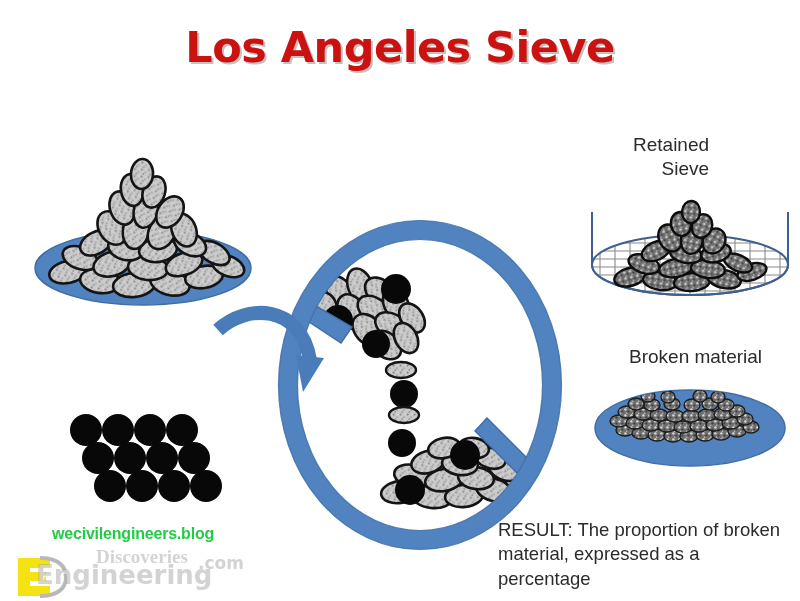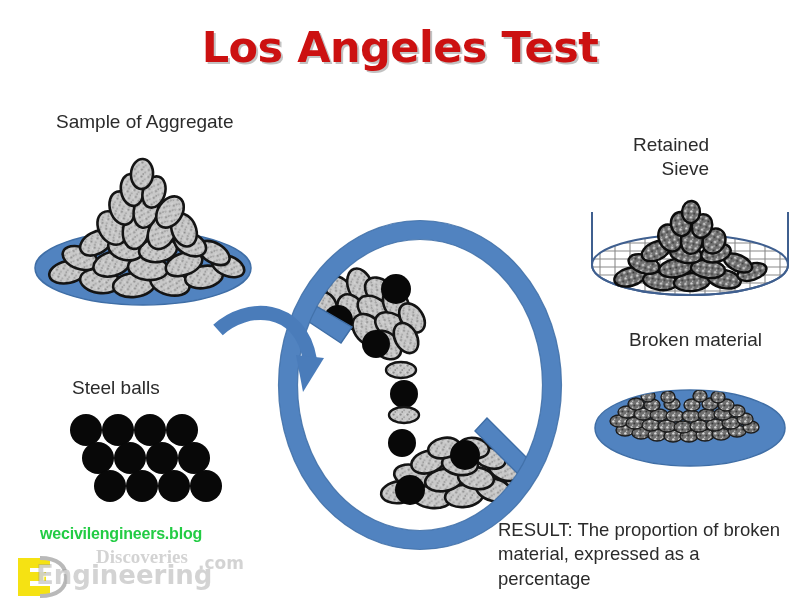--- a/index.html
+++ b/index.html
@@ -30,36 +30,36 @@
     position:absolute;
     color:#2b2b2b;
     font-size:19px;
     font-family:"Liberation Sans", sans-serif;
     line-height:1.25;
     white-space:pre-line;
   }
   .lbl-sample{left:56px;top:110px;}
   .lbl-steel{left:72px;top:376px;}
   .lbl-sieve{left:633px;top:133px;text-align:right;}
-  .lbl-broken{left:629px;top:328px;}
+  .lbl-broken{left:629px;top:345px;}
 
   .result{
     position:absolute;
     left:498px;top:518px;
     width:298px;
     text-align:left;
     color:#2b2b2b;
     font-size:18.5px;
     line-height:1.32;
     font-family:"Liberation Sans", sans-serif;
   }
 
   .brand{
     position:absolute;
-    left:40px;top:525px;
+    left:52px;top:525px;
     color:#22cc44;
     font-weight:bold;
     font-size:16px;
     font-family:"Liberation Sans", sans-serif;
     letter-spacing:-0.2px;
   }
 
   .wm{
     position:absolute;
     color:rgba(150,150,150,0.42);
@@ -309,25 +309,23 @@
       <ellipse cx="420" cy="385" rx="141.5" ry="164.5" fill="none" stroke="#3f6ea6" stroke-width="1.2" opacity="0.85"></ellipse>
       <ellipse cx="420" cy="385" rx="122.5" ry="145.5" fill="none" stroke="#3f6ea6" stroke-width="1.2" opacity="0.85"></ellipse>
 
       <g>
         <path d="M218,330 C246,304 300,303 310,360" fill="none" stroke="#4a7cba" stroke-width="14" stroke-linecap="butt"></path>
         <path d="M296,355 L324,358 L303,392 Z" fill="#4a7cba"></path>
       </g>
     </g>
   </svg>
 
-  <div class="title">Los Angeles Test</div>
-
-  <div class="lbl lbl-sample">Sample of Aggregate</div>
-
-  <div class="lbl lbl-steel">Steel balls</div>
+  <div class="title">Los Angeles Sieve</div>
+
+
 
   <div class="lbl lbl-sieve">Retained
 Sieve</div>
 
   <div class="lbl lbl-broken">Broken material</div>
 
   <div class="result">RESULT: The proportion of broken material, expressed as a percentage</div>
 
   <div class="brand">wecivilengineers.blog</div>
 

